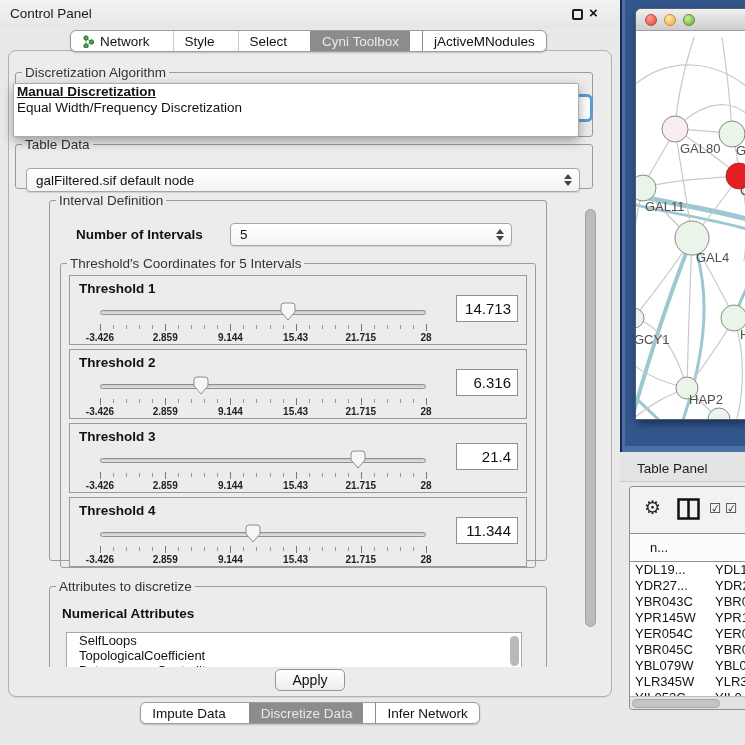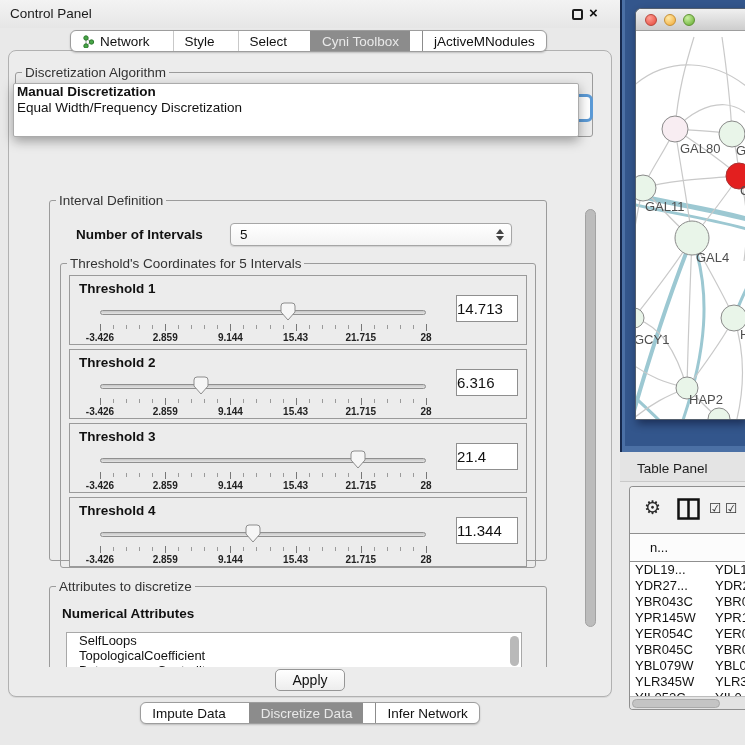--- a/index.html
+++ b/index.html
@@ -37,21 +37,21 @@
   legend.ghost { color:#a9aea9; }
 
   .grp-algo { left:6px; top:14px; width:578px; height:72px; }
   .combo-fragment { position:absolute; left:548px; top:43px; width:36px; height:28px;
                     background:#fff; border:3px solid #5b9ad6; border-radius:6px; z-index:1; }
   .popup { position:absolute; left:4px; top:32px; width:566px; height:54px; background:#fff;
            border:1px solid #ababab; border-radius:2px; z-index:5;
            box-shadow:0 4px 12px rgba(0,0,0,.35); }
   .popup-hint { text-align:center; color:#bcbcbc; font-size:13px; padding-top:4px; height:17px; }
   .popup-opt { font-size:13.5px; line-height:15.5px; padding-left:3px; color:#111; white-space:nowrap; }
-  .popup-opt.bold { font-weight:bold; }
+  .popup-opt.bold { font-weight:bold;text-decoration:underline; }
 
   .grp-table-data { left:6px; top:86px; width:578px; height:52px; }
   .combo { position:absolute; display:flex; align-items:center; background:linear-gradient(#ffffff,#f3f3f3);
            border:1px solid #a6a6a6; border-radius:4px; box-shadow:0 1px 1px rgba(0,0,0,.12); }
   .combo .combo-text { flex:1; font-size:13.5px; padding-left:9px; color:#111; white-space:nowrap; overflow:hidden; }
   .arrows { display:flex; flex-direction:column; gap:2px; margin-right:7px; }
   .arr-up   { width:0; height:0; border-left:4px solid transparent; border-right:4px solid transparent; border-bottom:5px solid #444; }
   .arr-down { width:0; height:0; border-left:4px solid transparent; border-right:4px solid transparent; border-top:5px solid #444; }
   .td-combo { left:10px; right:12px; top:16px; height:24px; }
 
@@ -71,21 +71,21 @@
   .slider { position:absolute; left:30px; right:100px; top:26px; height:20px; }
   .track { position:absolute; top:8px; left:0; right:0; height:5px; border:1px solid #8f8f8f;
            border-radius:3px; background:linear-gradient(#c6c6c6,#e4e4e4); }
   .thumb-h { position:absolute; top:0; transform:translateX(-50%); width:16px; height:19px; }
   .ticks { position:absolute; left:30px; right:100px; top:48px; height:7px; }
   .tick { position:absolute; width:1px; height:4px; background:#9a9a9a; top:1px; }
   .tick.major { height:7px; top:0; background:#777; }
   .tlabels { position:absolute; left:30px; right:100px; top:56px; height:11px; }
   .tlabel { position:absolute; transform:translateX(-50%); font-size:10px; font-weight:700; color:#222; white-space:nowrap; }
   .th-value { position:absolute; right:8px; top:19px; width:62px; height:27px; background:#fff;
-              border:1px solid #8f8f8f; font-size:15px; line-height:25px; padding-right:6px; color:#111; }
+              border:1px solid #8f8f8f; font-size:15px; line-height:25px; text-align:right; padding-right:6px; color:#111; }
 
   .grp-attrs { left:34px; top:388px; width:498px; height:300px; }
   .attrs-sub { position:absolute; left:12px; top:12px; font-size:13.5px; font-weight:bold; color:#111; }
   .attr-list { position:absolute; left:16px; top:38px; width:456px; height:62px; background:#fff; border:1px solid #a8a8a8; }
   .attr-item { font-size:13px; line-height:15px; padding-left:12px; color:#111; }
   .list-scrollbar { position:absolute; right:2px; top:3px; width:9px; height:30px; background:#b9b9b9; border-radius:5px; }
 
   .apply-row { position:absolute; left:0; right:0; top:618px; height:28px; text-align:center; }
   .apply-btn { width:70px; height:22px; font-size:14px; font-family:inherit; color:#111;
                background:linear-gradient(#ffffff,#ededed); border:1px solid #969696; border-radius:5px; }
@@ -176,20 +176,30 @@
 
       <div class="combo-fragment"></div>
 
       <div class="popup">
         <div id="popupOptions">
             <div class="popup-opt bold">Manual Discretization</div>
             <div class="popup-opt">Equal Width/Frequency Discretization</div>
           </div>
       </div>
 
+      <fieldset class="grp grp-table-data">
+        <legend>Table Data</legend>
+        <div class="combo td-combo">
+          <span class="combo-text">galFiltered.sif default node</span>
+          <span class="arrows">
+              <span class="arr-up"></span>
+              <span class="arr-down"></span>
+            </span>
+        </div>
+      </fieldset>
 
       <div class="scroll-area">
         <fieldset class="grp grp-interval">
           <legend class="green">Interval Definition</legend>
           <div class="num-row">
             <span class="num-label">Number of Intervals</span>
             <div class="combo num-combo">
               <span class="combo-text">5</span>
               <span class="arrows">
                   <span class="arr-up"></span>

